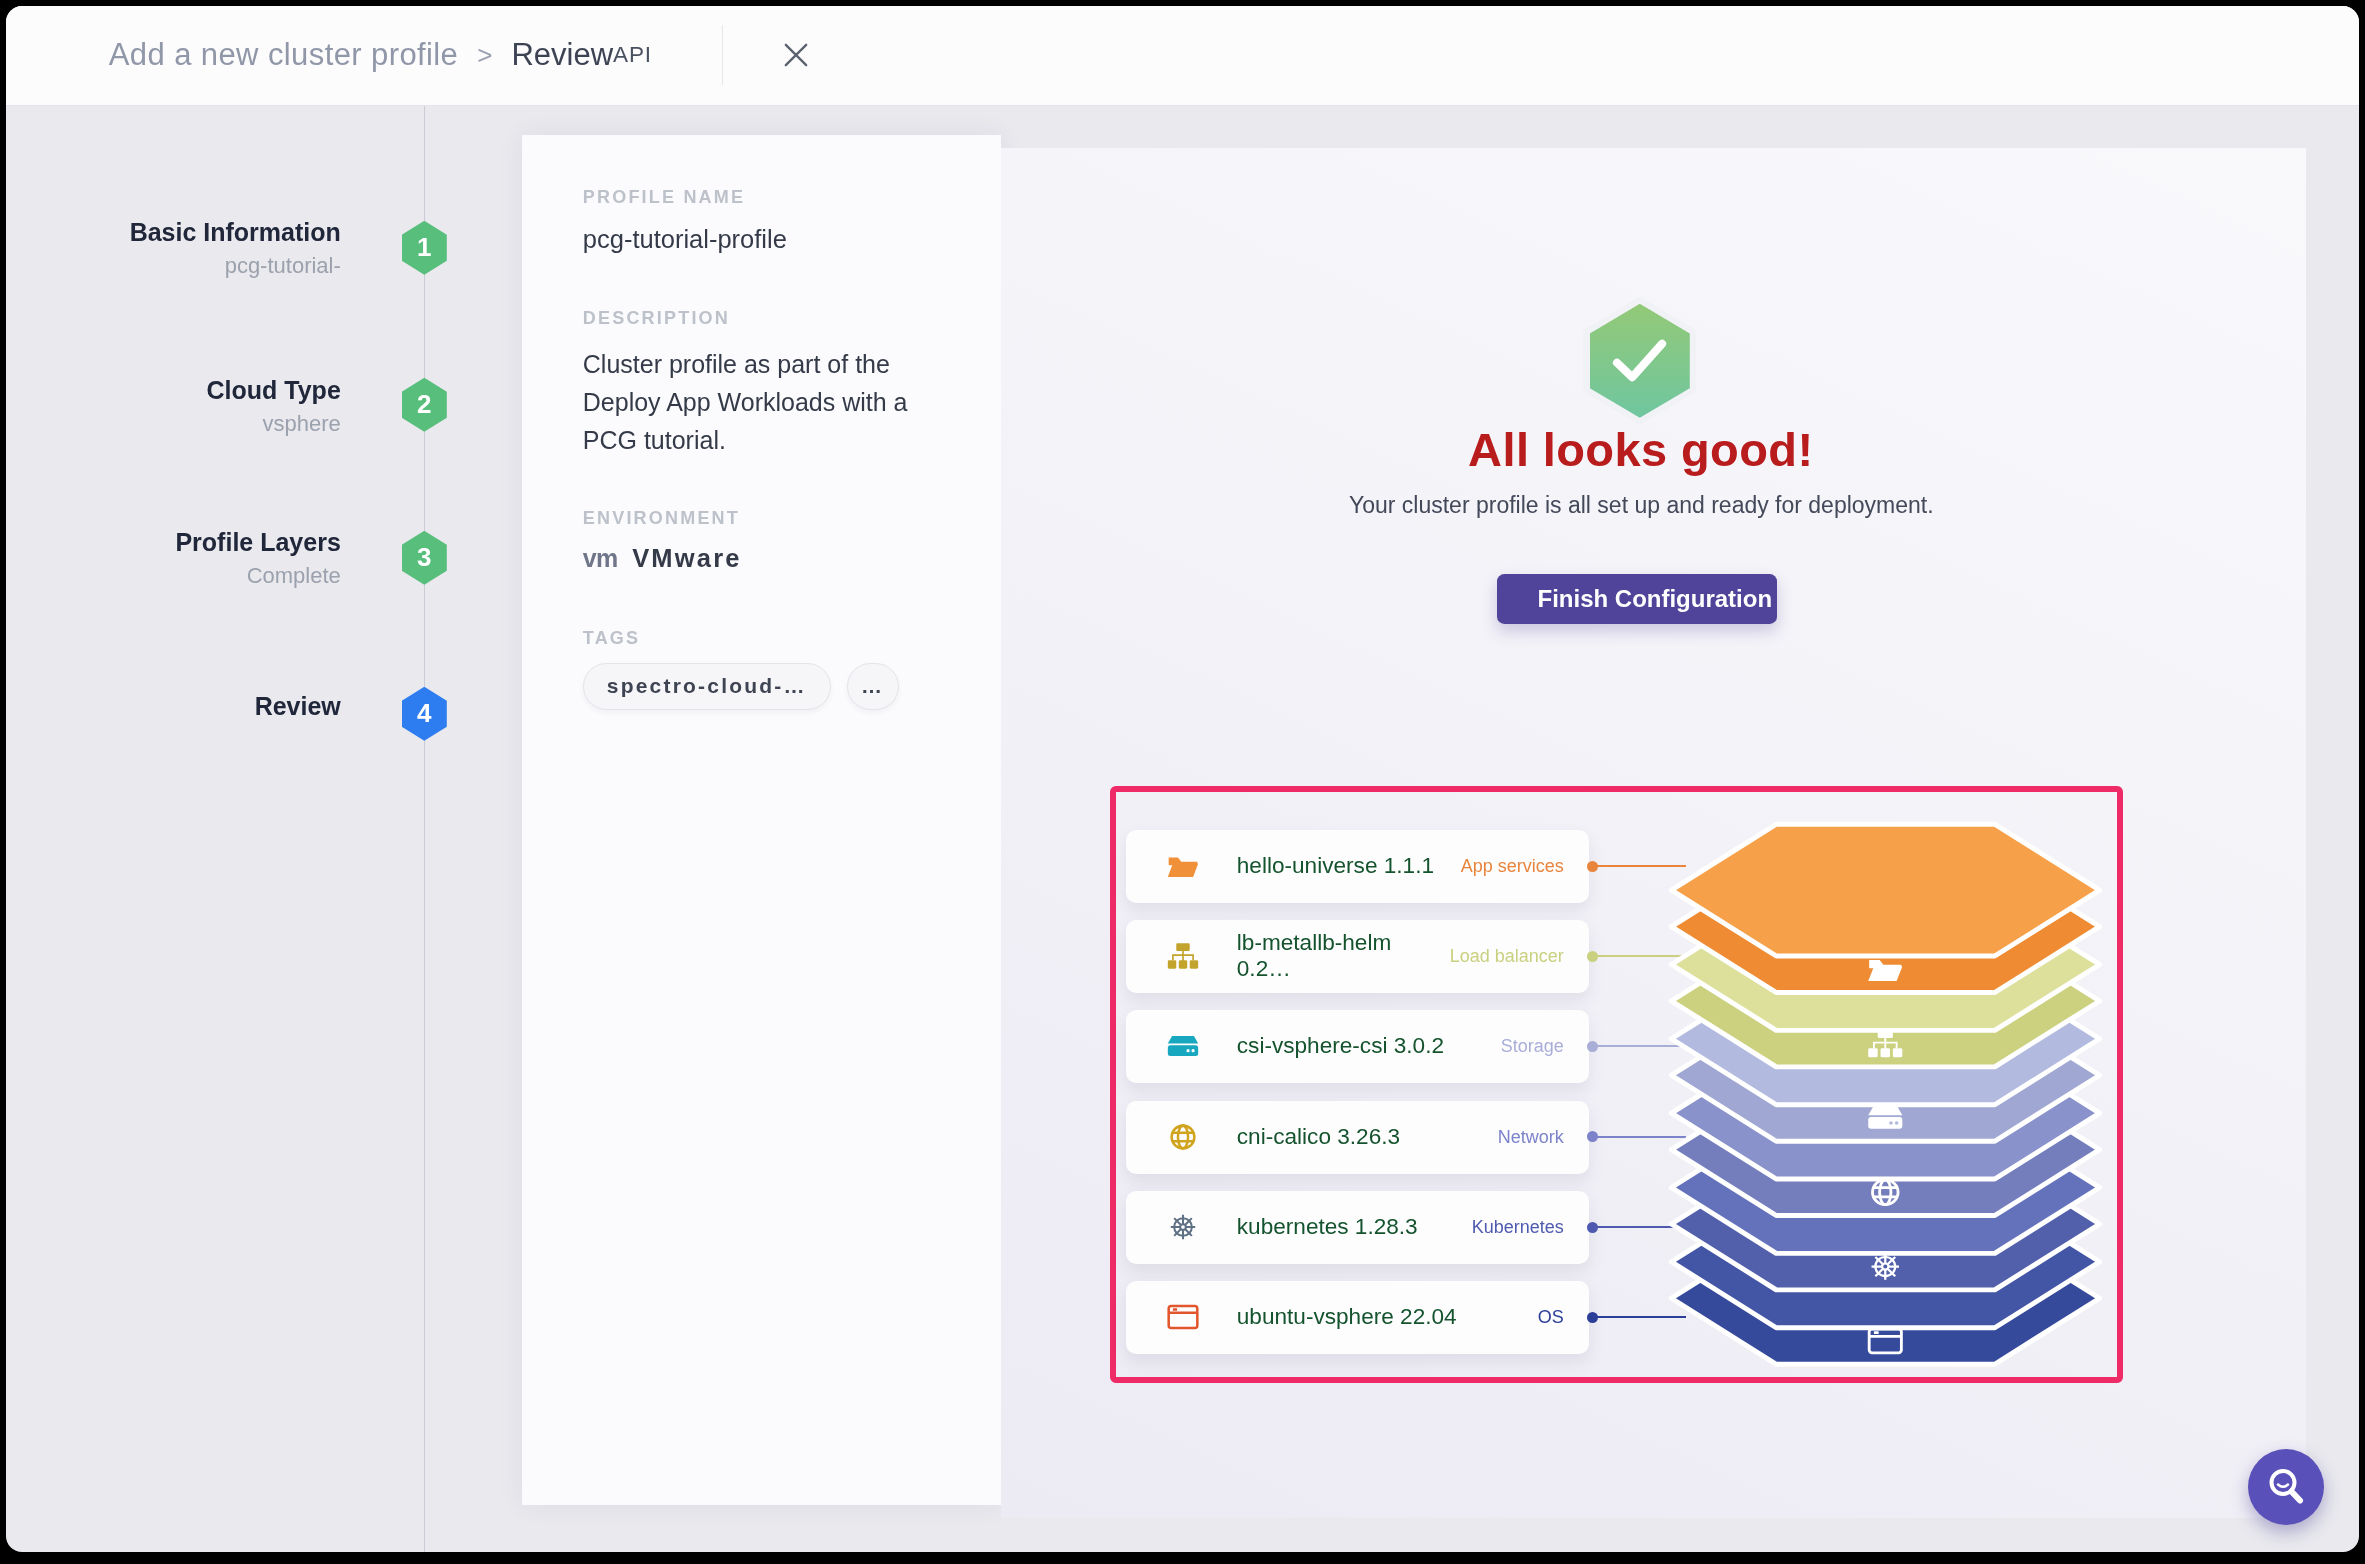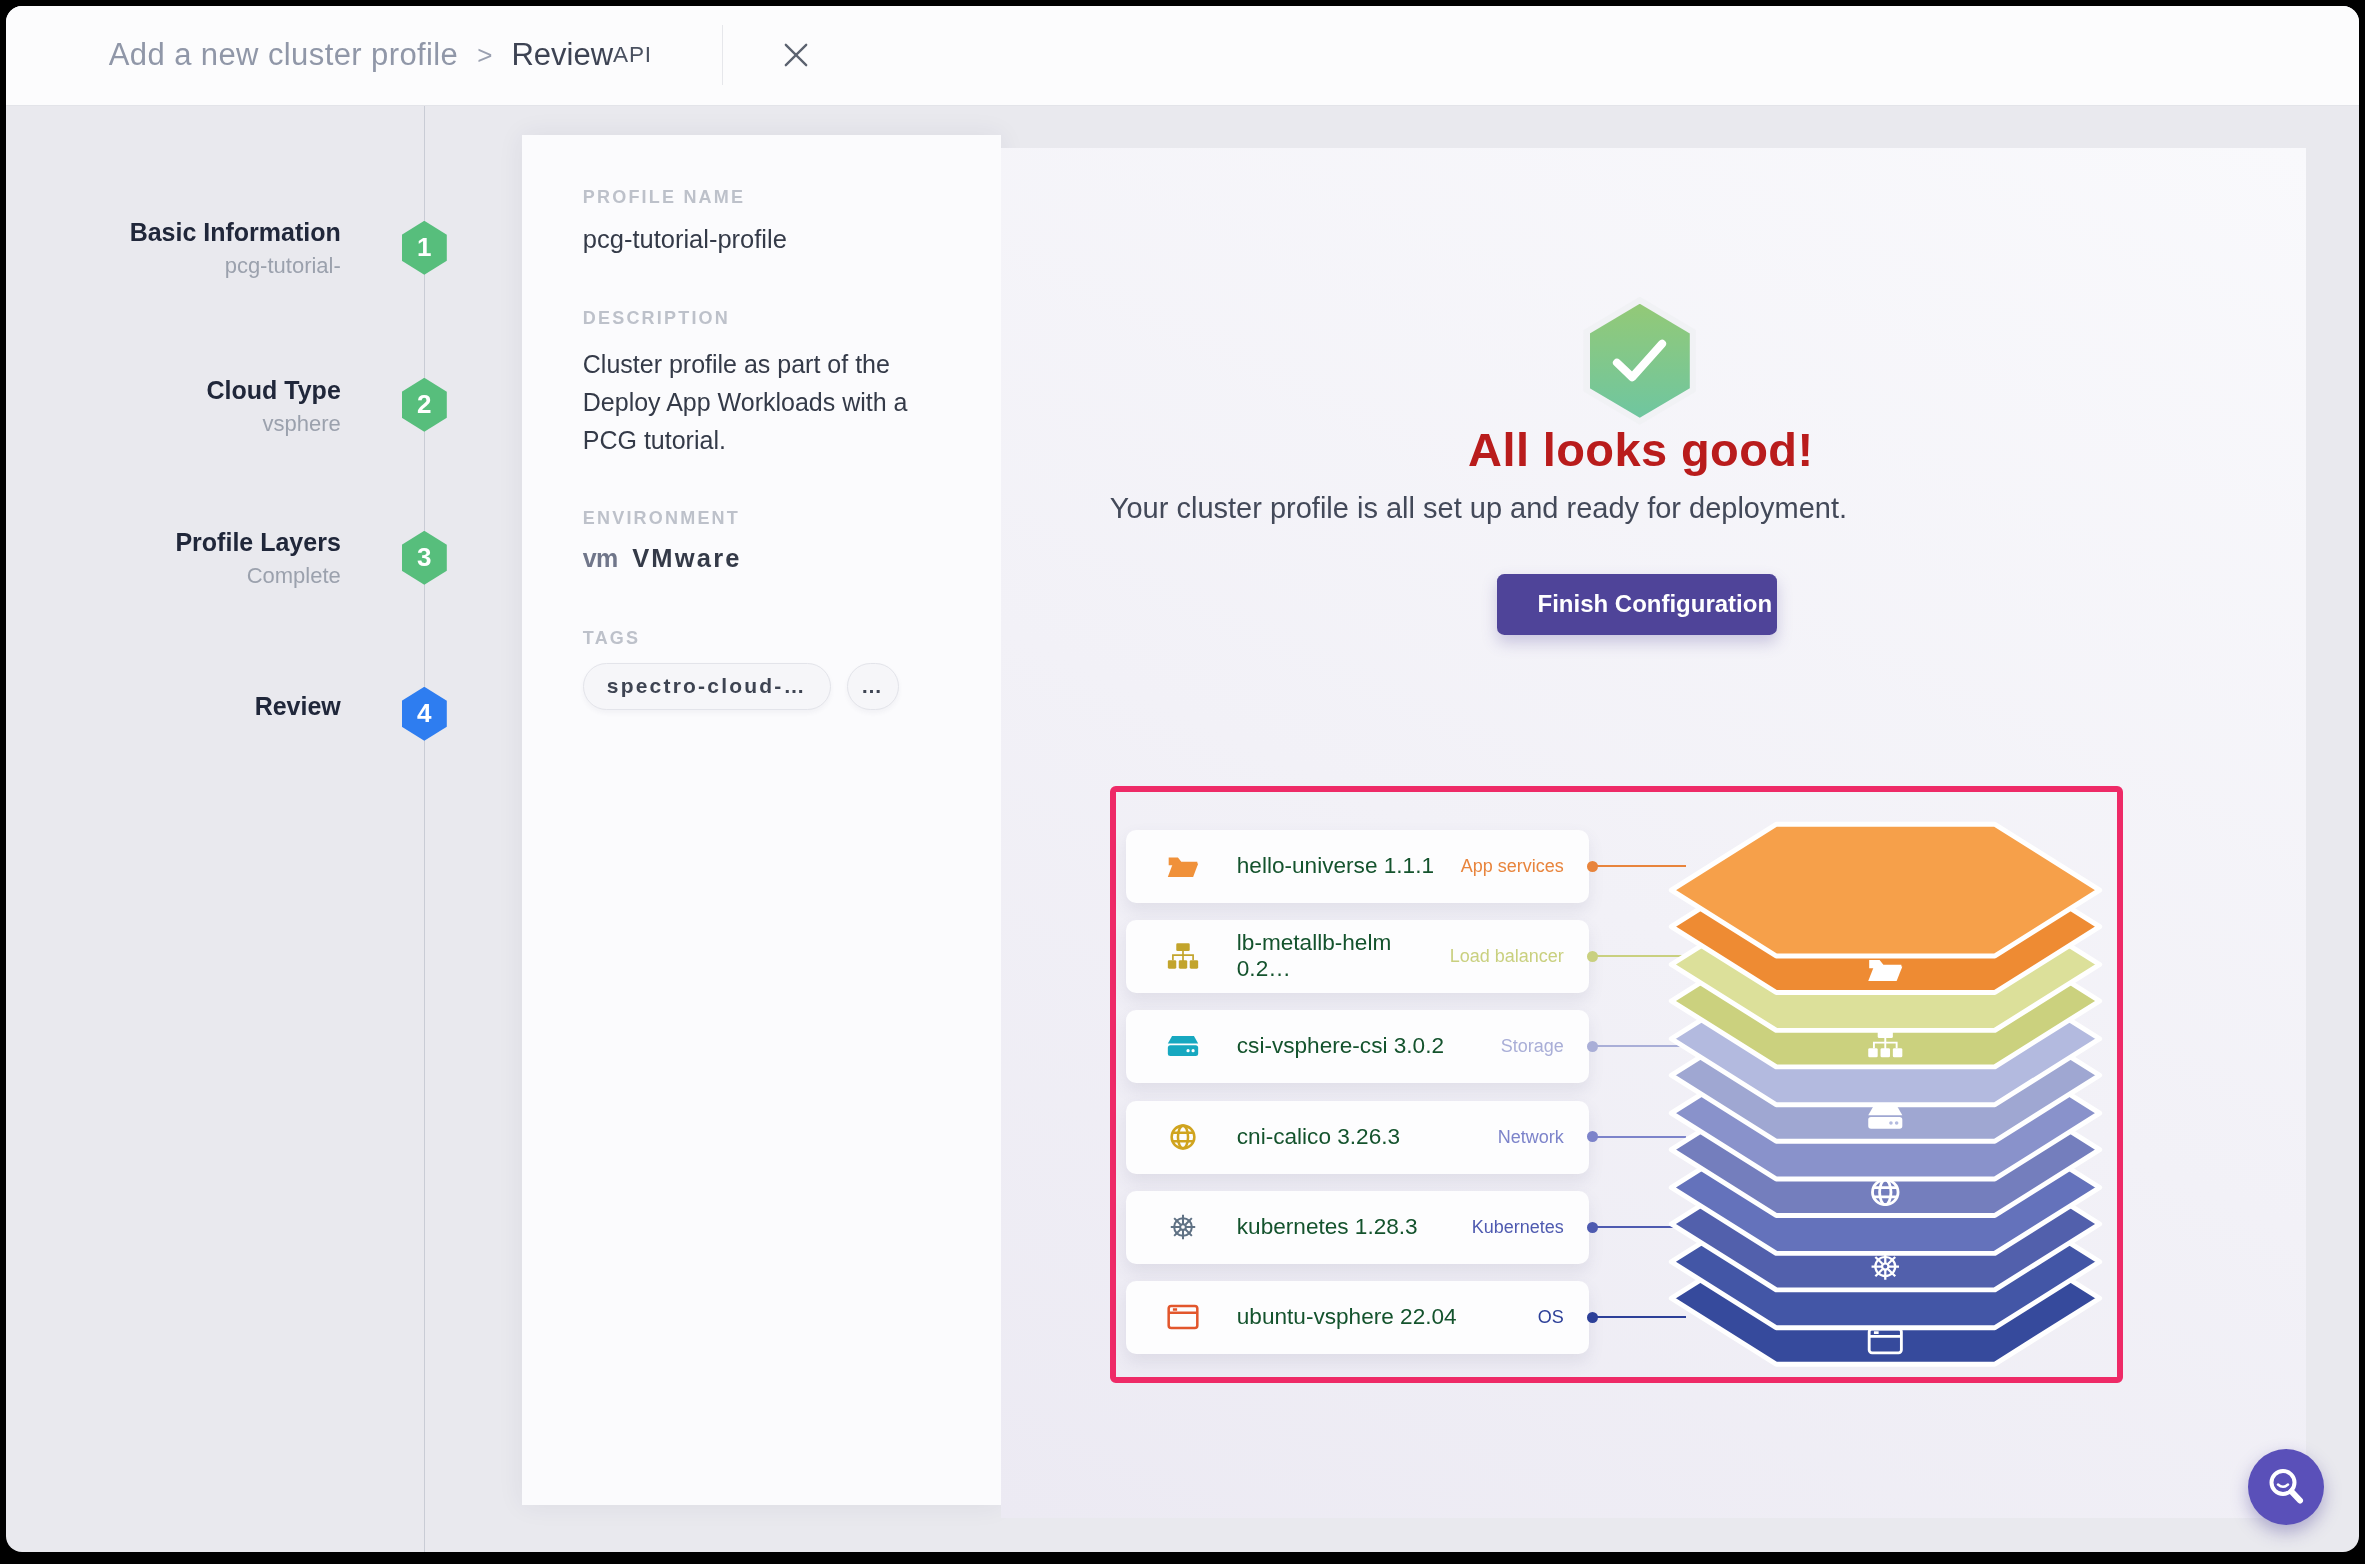--- a/index.html
+++ b/index.html
@@ -37,22 +37,22 @@
   .tag-pill { height:47px; padding:0 23px; display:flex; align-items:center; background:#f6f6f9; border:1.5px solid #e3e4ea; border-radius:25px; font-size:21px; color:#3e4452; box-shadow:0 2.9px 5.8px rgba(60,60,90,.05); cursor:pointer; }
   .tag-more { width:52px; padding:0; justify-content:center; }
 
   
   .main { position:absolute; left:995px; top:142px; width:1305px; height:1370px; background:linear-gradient(205deg,#f9f9fc 0%,#f2f1f7 55%,#eceaf3 100%); }
 
   .hex-check-outer { position:absolute; left:1578px; top:291px; width:112px; height:128px; clip-path:polygon(50% 0,100% 26%,100% 74%,50% 100%,0 74%,0 26%); background:#f1f2f5; filter:drop-shadow(0 4.4px 7.3px rgba(0,0,0,.12)); }
   .hex-check-inner { position:absolute; left:1584px; top:298px; width:100px; height:114px; clip-path:polygon(50% 0,100% 26%,100% 74%,50% 100%,0 74%,0 26%); background:linear-gradient(180deg,#93c977 0%,#6fc6a0 100%); display:flex; align-items:center; justify-content:center; }
 
   .review-title { position:absolute; left:1213px; top:416px; width:844px; text-align:center; font-size:47px; font-weight:700; letter-spacing:0.4px; }
-  .review-sub { position:absolute; left:1104px; top:486px; width:1063px; font-size:29px; color:#434959; }
-  .finish-btn { position:absolute; left:1491px; top:568px; width:280px; height:61px; background:#4f4499; color:#fff; border:none; border-radius:7.3px; font-size:24px; font-weight:600; font-family:inherit; cursor:pointer; box-shadow:0 7.3px 14.6px rgba(79,68,153,.25);padding-left:36px; }
+  .review-sub { position:absolute; left:1104px; top:486px; width:1063px; text-align:center; font-size:23px; color:#434959; }
+  .finish-btn { position:absolute; left:1491px; top:568px; width:280px; height:50px; background:#4f4499; color:#fff; border:none; border-radius:7.3px; font-size:24px; font-weight:600; font-family:inherit; cursor:pointer; box-shadow:0 7.3px 14.6px rgba(79,68,153,.25);padding-left:36px; }
 
   
   .diagram { position:absolute; left:1104px; top:780px; width:1013px; height:597px; border:6.6px solid #ee2a67; border-radius:5.8px; }
   .layer-card { position:absolute; left:1120px; width:463px; height:73px; background:#fdfdfe; border-radius:10.2px; box-shadow:0 7.3px 16px rgba(80,80,120,.10); display:flex; align-items:center; padding:0 25px 0 41px; cursor:pointer; }
   .layer-icon { width:32px; height:28px; flex:0 0 auto; line-height:0; }
   .layer-name { font-size:22.6px; color:#14532d; margin-left:38px; flex:1; }
   .layer-cat { font-size:18px; font-weight:500; text-align:right; }
   .connector { position:absolute; height:2.2px; }
   .conn-dot { position:absolute; width:11px; height:11px; border-radius:50%; }
 

